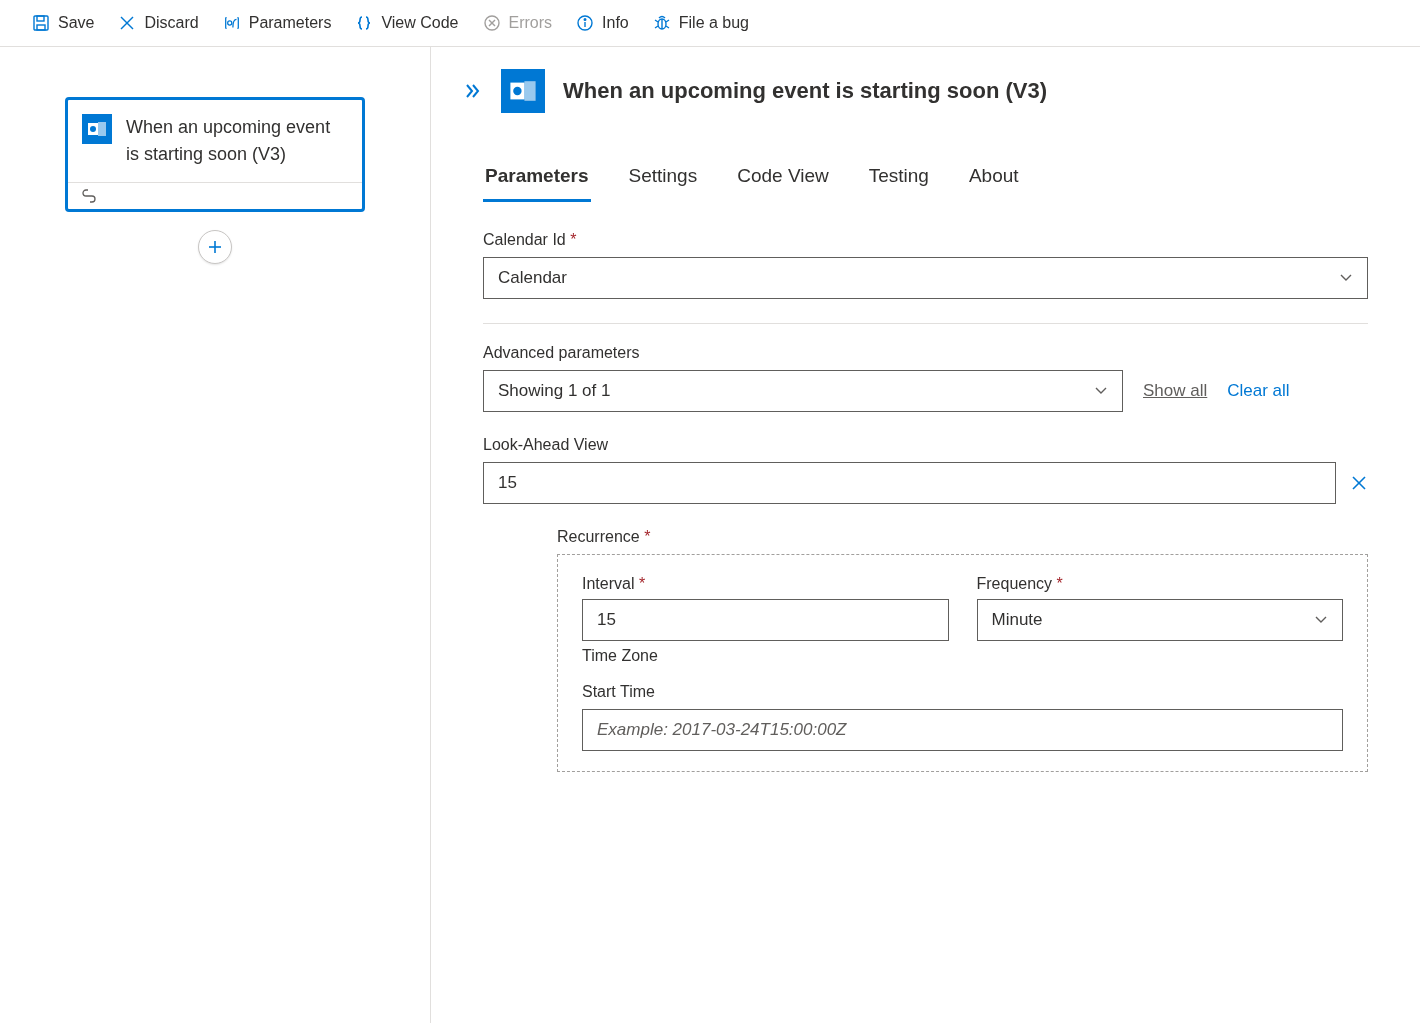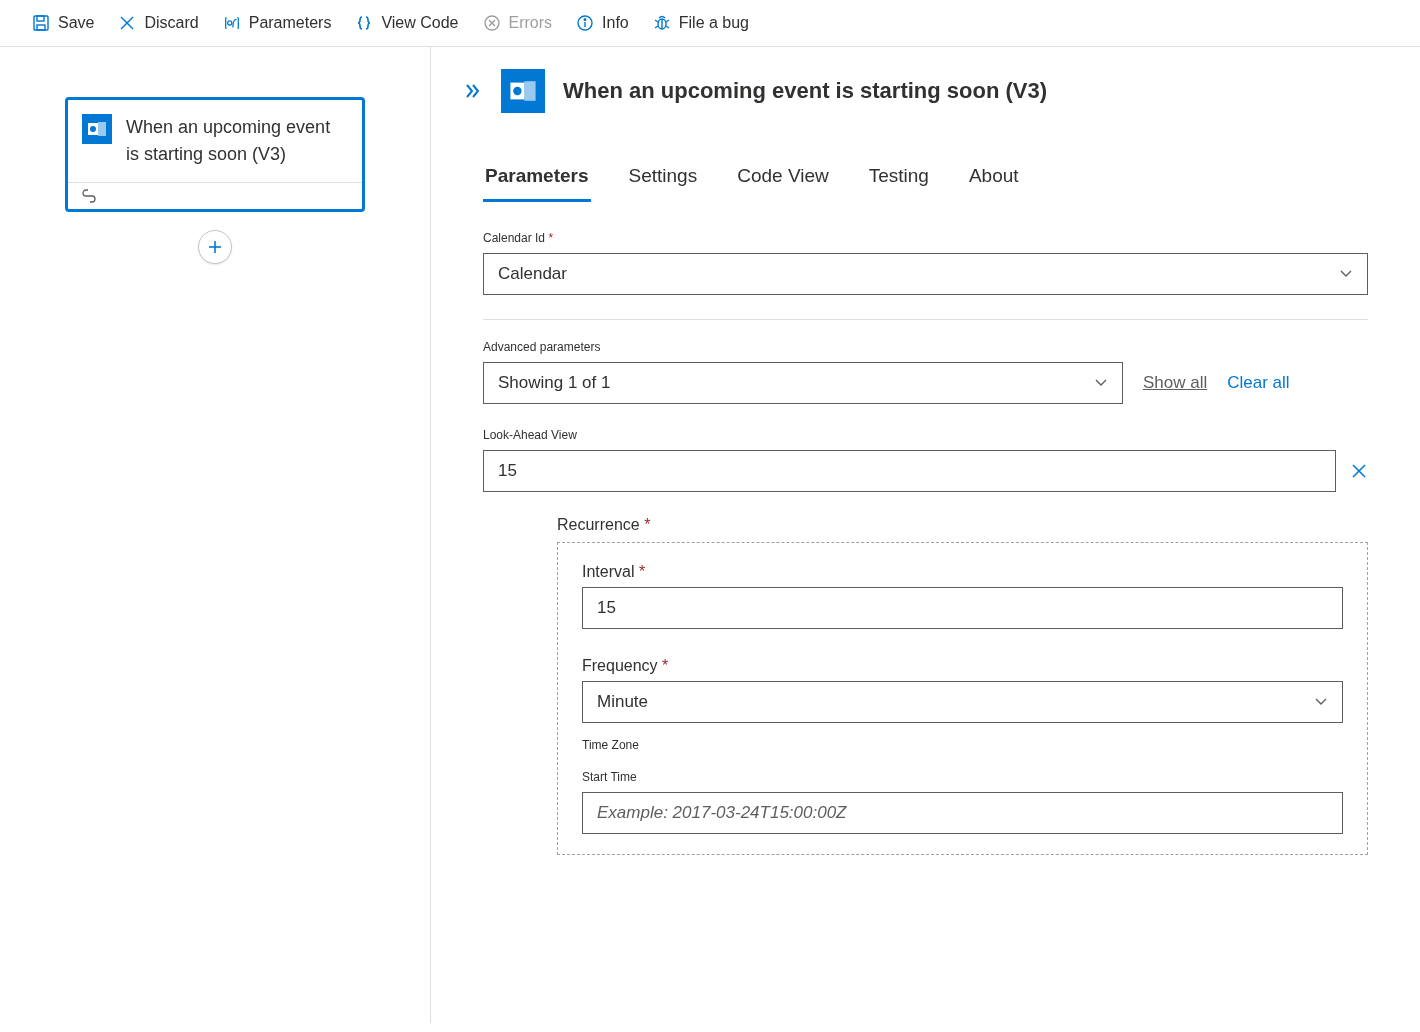--- a/index.html
+++ b/index.html
@@ -29,21 +29,21 @@
   .collapse-btn { color: #0078d4; background: none; border: none; cursor: pointer; display: flex; align-items: center; }
   .panel-title { font-size: 22px; font-weight: 600; }
   .panel-connector-icon { width: 44px; height: 44px; background: #0078d4; display: flex; align-items: center; justify-content: center; flex-shrink: 0; }
 
   .tabs { display: flex; gap: 36px; padding: 34px 52px 0 52px; border-bottom: 1px solid transparent; }
   .tab { padding: 8px 2px 12px; font-size: 19px; color: #323130; cursor: pointer; border-bottom: 3px solid transparent; }
   .tab.active { font-weight: 600; border-bottom: 3px solid #0078d4; }
 
   .form { padding: 28px 52px; }
   .field { margin-bottom: 24px; }
-  .label { display: block; font-size: 12px; margin-bottom: 8px; }
+  .label { display: block; font-size: 16px; margin-bottom: 8px; }
   .required { color: #a4262c; }
   .select, .text-input { width: 100%; border: 1px solid #605e5c; padding: 10px 14px; font-size: 17px; background: #fff; display: flex; align-items: center; justify-content: space-between; cursor: pointer; }
   .select .chev { color: #605e5c; }
   .text-input { cursor: text; }
   .placeholder { color: #605e5c; }
   .placeholder-italic { color: #605e5c; font-style: italic; }
 
   .divider { border: none; border-top: 1px solid #e1dfdd; margin: 10px 0 20px 0; }
 
   .adv-row { display: flex; align-items: center; gap: 20px; }
@@ -54,21 +54,21 @@
   .lookahead-row { display: flex; align-items: center; gap: 14px; }
   .lookahead-row .text-input { flex: 1; }
   .x-btn { background: none; border: none; color: #0078d4; cursor: pointer; display: flex; align-items: center; font-size: 20px; }
 
   .section-header { display: flex; align-items: center; gap: 14px; margin: 16px 0 18px 28px; cursor: pointer; }
   .section-header .chev { color: #323130; }
   .section-title { font-size: 19px; font-weight: 600; }
 
   .recurrence-label { font-size: 16px; margin: 0 0 8px 74px; }
   .recurrence-box { border: 1px dashed #a19f9d; padding: 20px 24px; margin-left: 74px; }
-  .two-col { display: flex; gap: 28px; margin-bottom: 15px; flex-direction: column; }
+  .two-col { display: flex; gap: 28px; margin-bottom: 6px; }
   .two-col .col { flex: 1; }
   .col .label { font-size: 16px; margin-bottom: 6px; }
 
   svg { display: block; }
 </style>
 </head>
 <body>
 
 <div class="toolbar">
   <button class="toolbar-btn">

